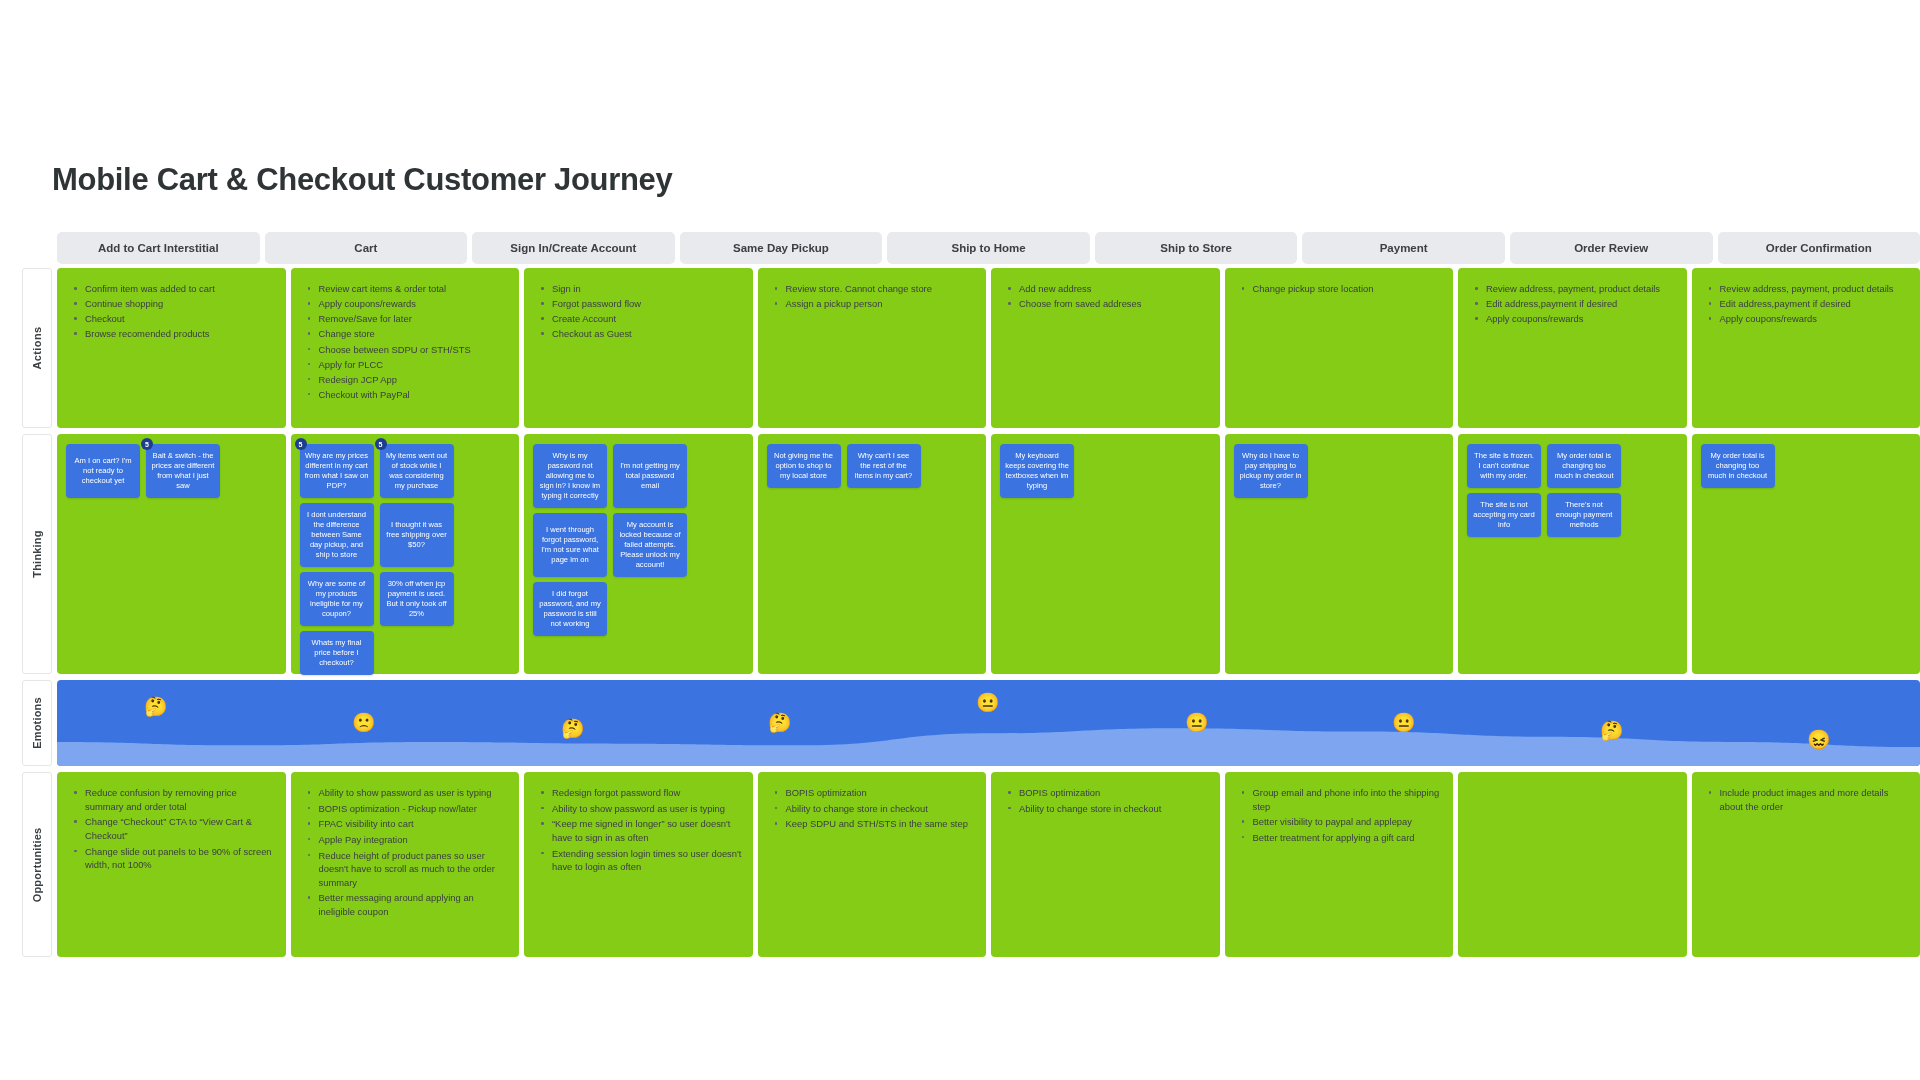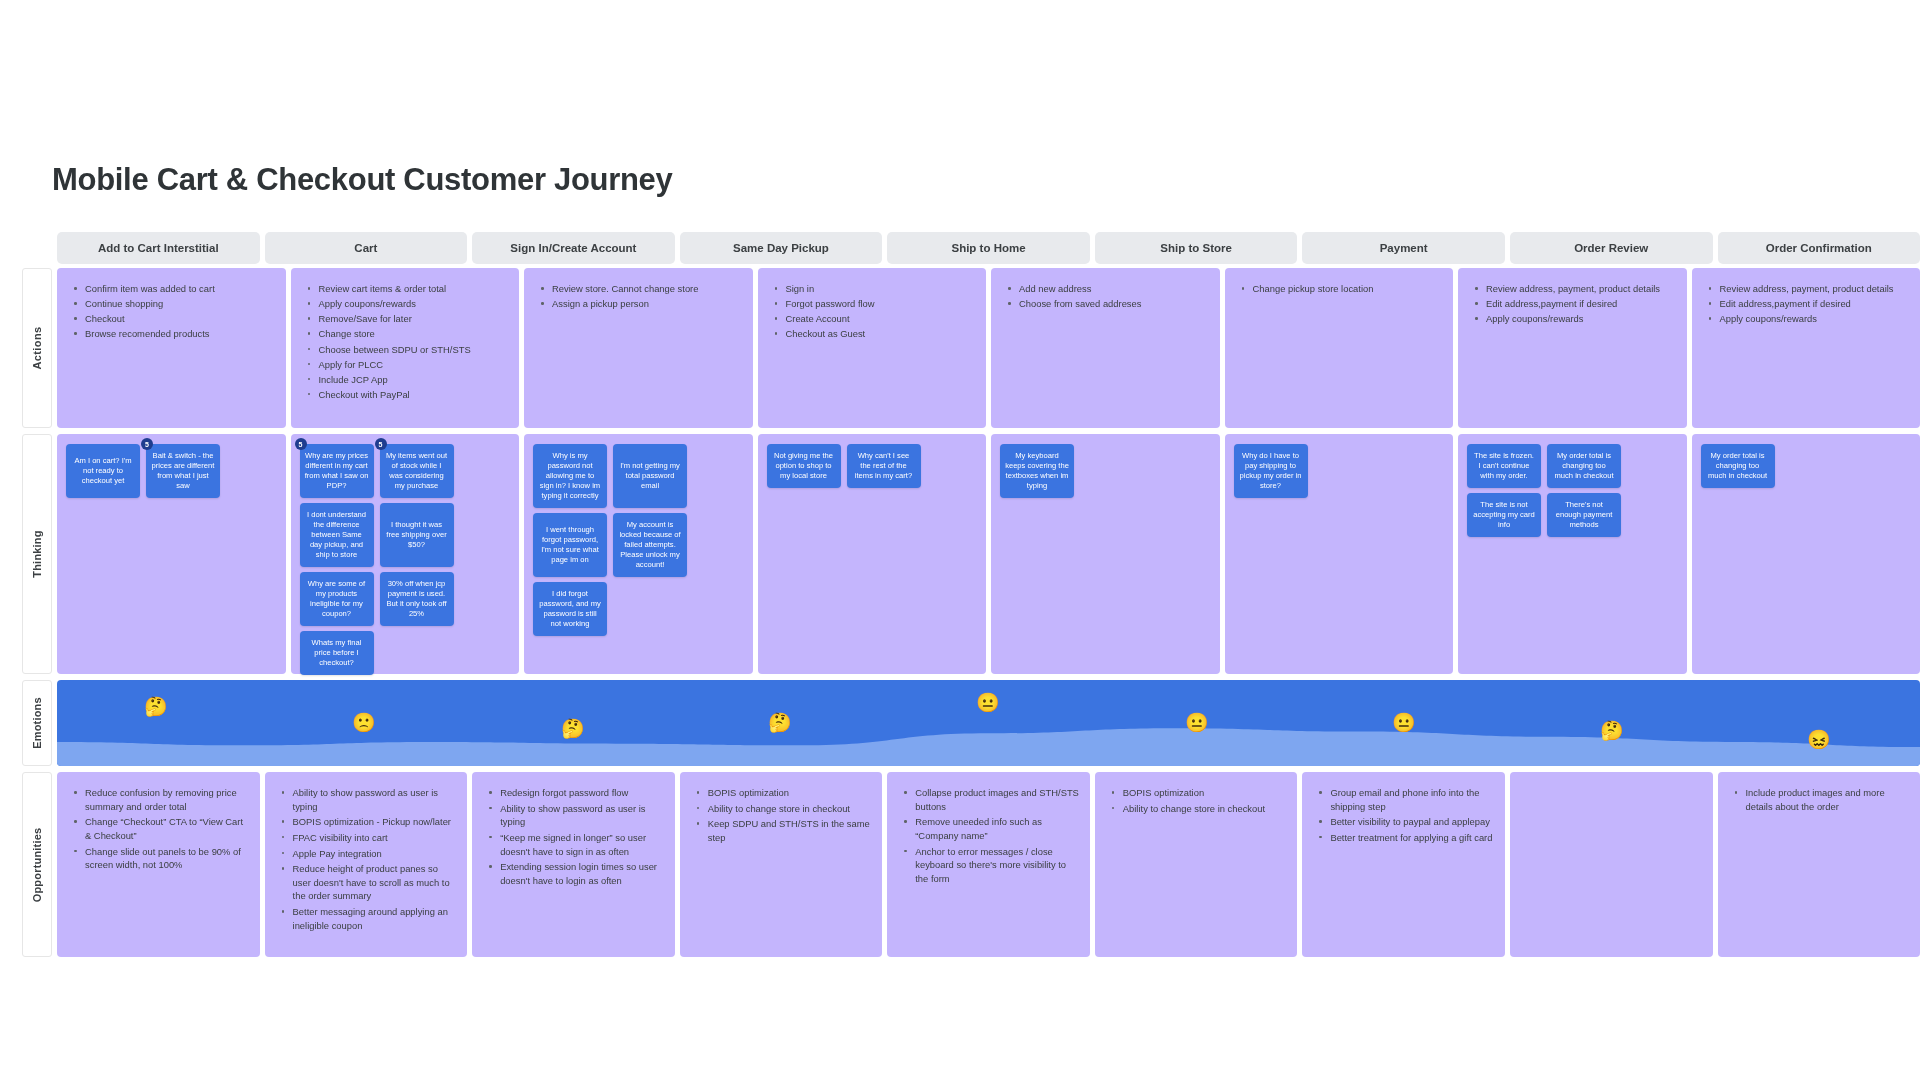--- a/index.html
+++ b/index.html
@@ -49,21 +49,21 @@
     font-size: 11px;
     font-weight: bold;
     color: #3c4043;
     letter-spacing: .2px;
   }
   .rowlabel.spacer { border: none; background: transparent; }
   .cells { display: flex; flex: 1 1 auto; gap: 5px; }
   .cell {
     flex: 1 1 0;
     min-width: 0;
-    background: #c4b5fd;
+    background: #84cc16;
     border-radius: 4px;
   }
 
   
   .hdr-row { margin-bottom: 6px; height: 30px; }
   .hdr {
     background: #e8eaed;
     border-radius: 5px;
     display: flex;
     align-items: center;
@@ -203,36 +203,36 @@
             </ul>
           </div>
           <div class="cell">
             <ul class="list">
               <li>Review cart items &amp; order total</li>
               <li>Apply coupons/rewards</li>
               <li>Remove/Save for later</li>
               <li>Change store</li>
               <li>Choose between SDPU or STH/STS</li>
               <li>Apply for PLCC</li>
-              <li>Include JCP App</li>
+              <li>Redesign JCP App</li>
               <li>Checkout with PayPal</li>
-            </ul>
-          </div>
-          <div class="cell">
-            <ul class="list">
-              <li>Review store. Cannot change store</li>
-              <li>Assign a pickup person</li>
             </ul>
           </div>
           <div class="cell">
             <ul class="list">
               <li>Sign in</li>
               <li>Forgot password flow</li>
               <li>Create Account</li>
               <li>Checkout as Guest</li>
+            </ul>
+          </div>
+          <div class="cell">
+            <ul class="list">
+              <li>Review store. Cannot change store</li>
+              <li>Assign a pickup person</li>
             </ul>
           </div>
           <div class="cell">
             <ul class="list">
               <li>Add new address</li>
               <li>Choose from saved addreses</li>
             </ul>
           </div>
           <div class="cell">
             <ul class="list">
@@ -424,27 +424,20 @@
           </div>
           <div class="cell">
             <ul class="list">
               <li>BOPIS optimization</li>
               <li>Ability to change store in checkout</li>
               <li>Keep SDPU and STH/STS in the same step</li>
             </ul>
           </div>
           <div class="cell">
             <ul class="list">
-              <li>Collapse product images and STH/STS buttons</li>
-              <li>Remove uneeded info such as “Company name”</li>
-              <li>Anchor to error messages / close keyboard so there's more visibility to the form</li>
-            </ul>
-          </div>
-          <div class="cell">
-            <ul class="list">
               <li>BOPIS optimization</li>
               <li>Ability to change store in checkout</li>
             </ul>
           </div>
           <div class="cell">
             <ul class="list">
               <li>Group email and phone info into the shipping step</li>
               <li>Better visibility to paypal and applepay</li>
               <li>Better treatment for applying a gift card</li>
             </ul>

